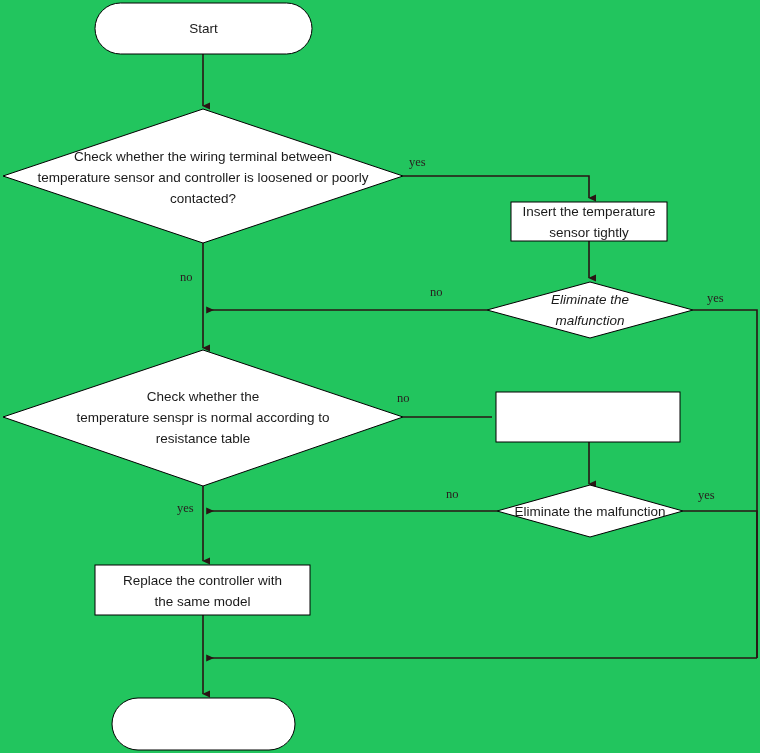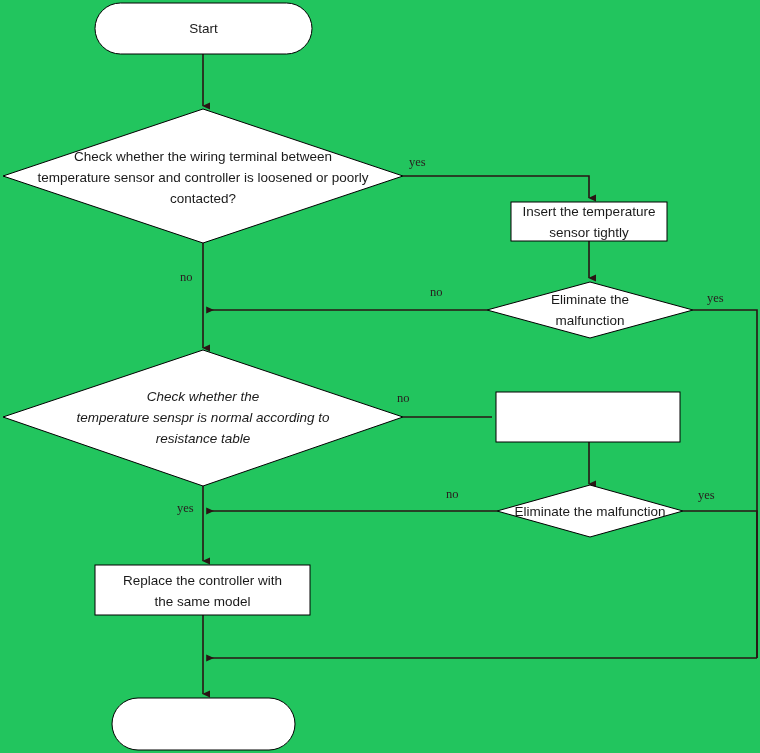--- a/index.html
+++ b/index.html
@@ -112,24 +112,24 @@
 
   <div class="node-text terminator-text" style="left:95px; top:3px; width:217px; height:51px;">Start</div>
 
   <div class="node-text" style="left:511px; top:202px; width:156px; height:39px;">Insert the temperature
 sensor tightly</div>
 
   <div class="node-text" style="left:33px; top:144px; width:340px; height:66px;">Check whether the wiring terminal between
 temperature sensor and controller is loosened or poorly
 contacted?</div>
 
-  <div class="node-text" style="left:520px; top:288px; width:140px; height:44px;">Eliminate the
+  <div class="node-text" style="left:520px; top:288px; width:140px; height:44px;font-style:italic;">Eliminate the
 malfunction</div>
 
-  <div class="node-text" style="left:43px; top:384px; width:320px; height:66px;font-style:italic;">Check whether the
+  <div class="node-text" style="left:43px; top:384px; width:320px; height:66px;">Check whether the
 temperature senspr is normal according to
 resistance table</div>
 
 
   <div class="node-text" style="left:505px; top:496px; width:170px; height:30px;">Eliminate the malfunction</div>
 
   <div class="node-text" style="left:95px; top:565px; width:215px; height:52px;">Replace the controller with
 the same model</div>
 
   <div class="node-text terminator-text" style="left:112px; top:730px; width:183px; height:64px;">End</div>

